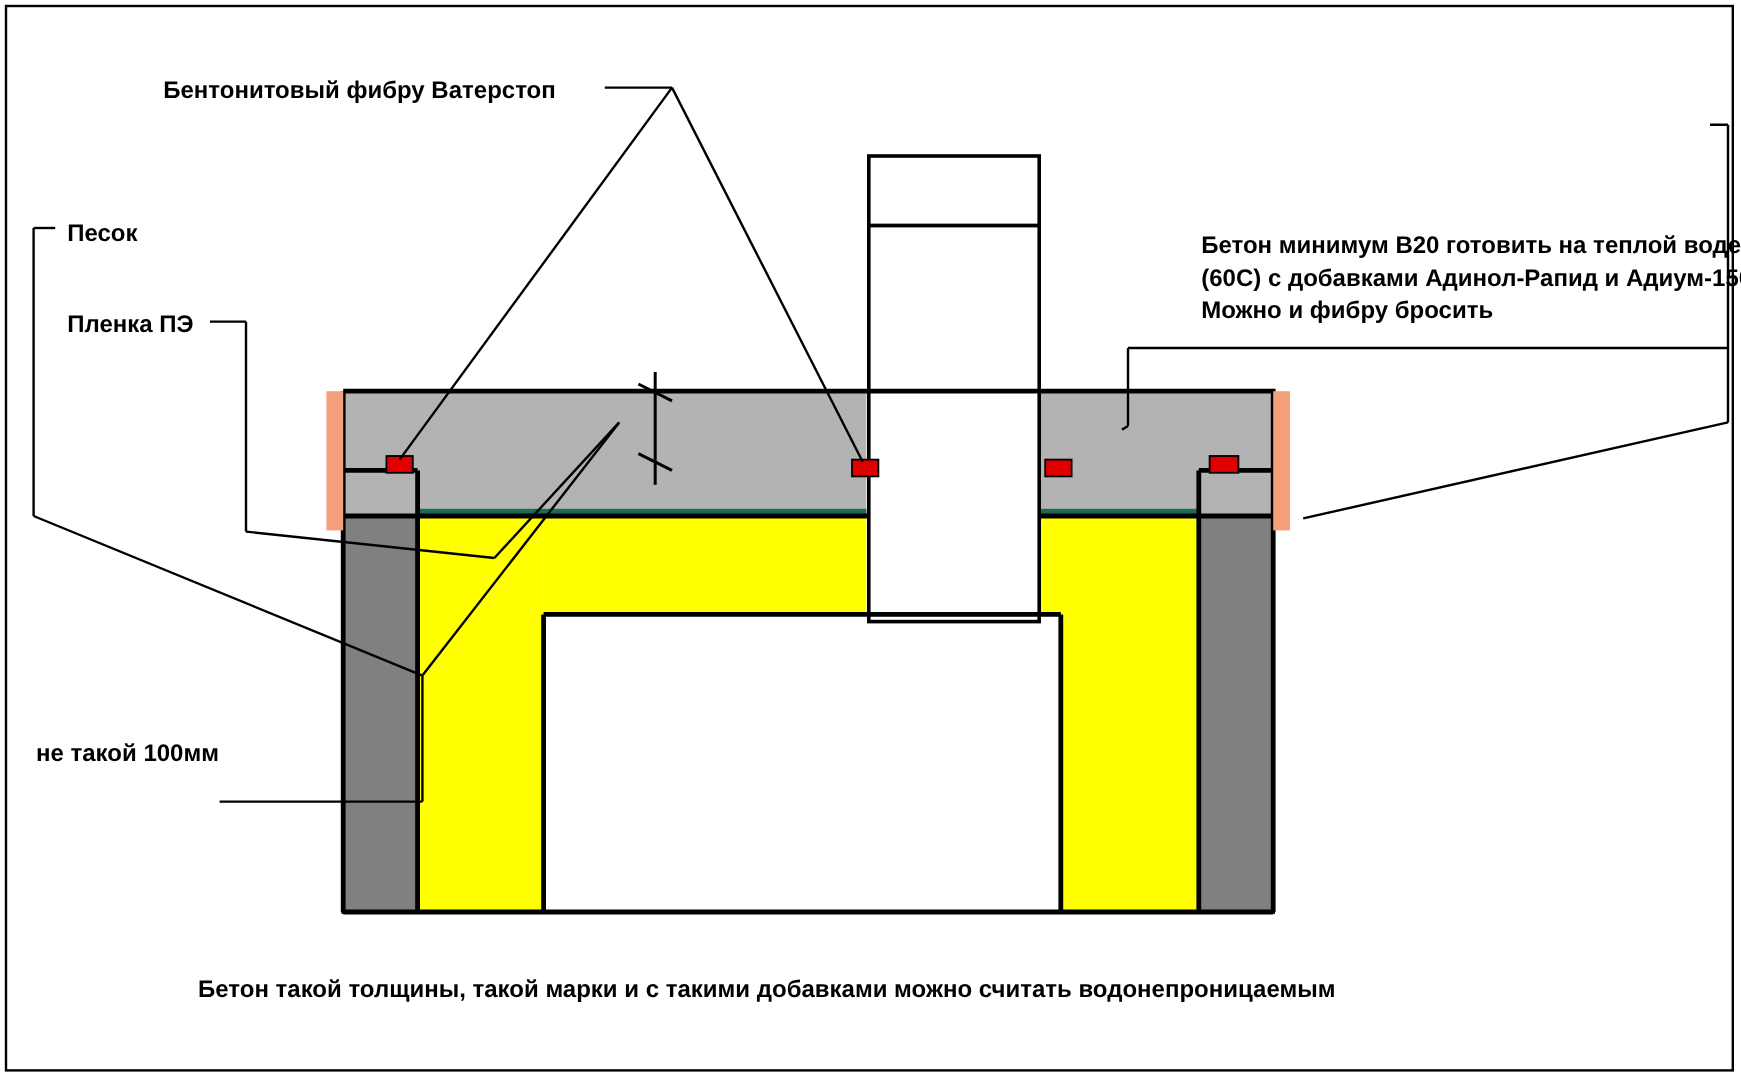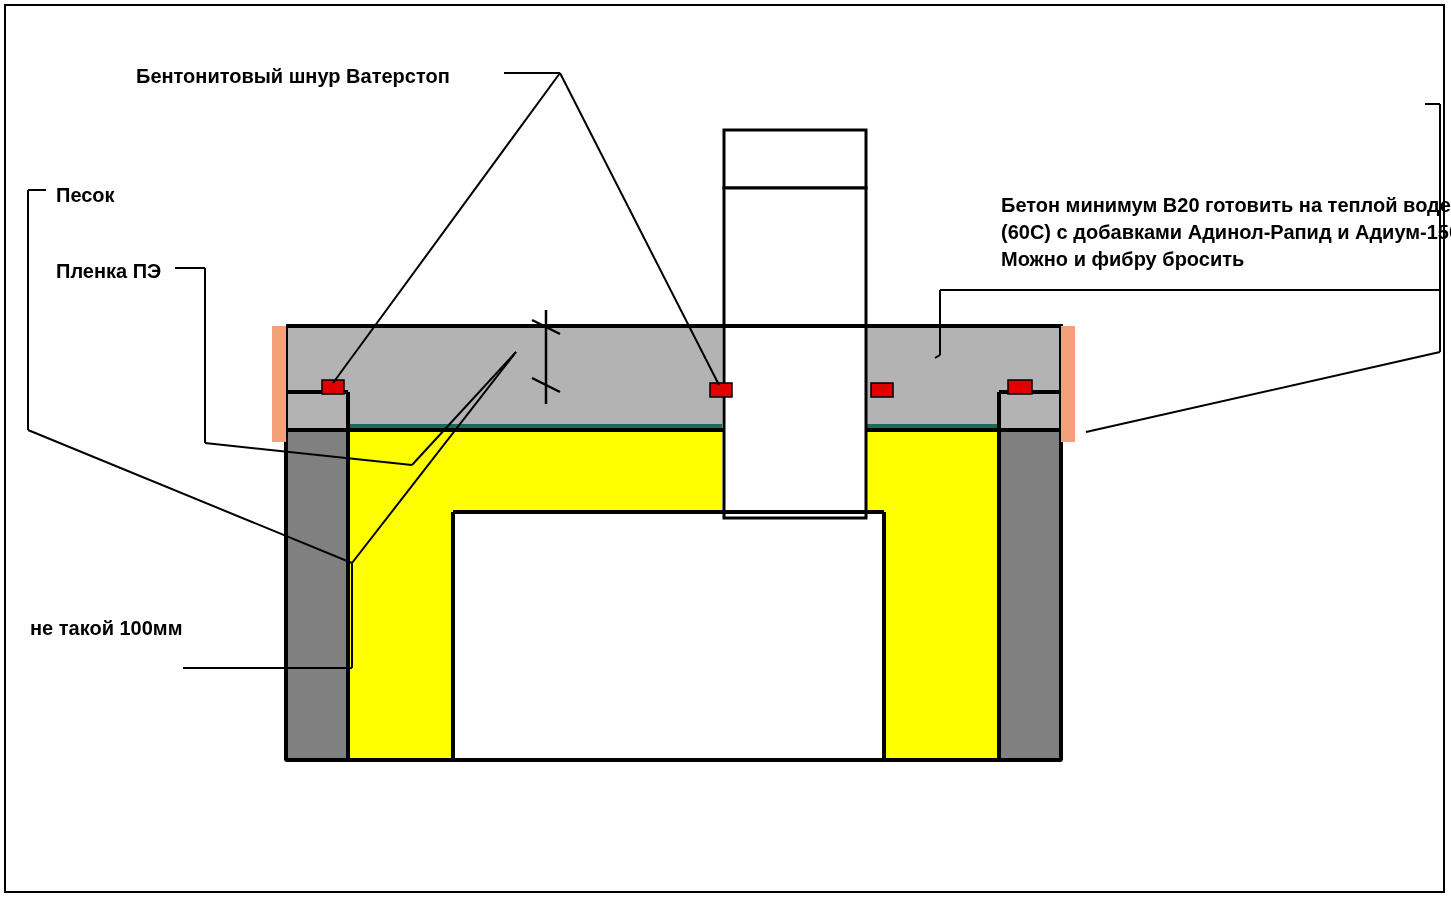--- a/index.html
+++ b/index.html
@@ -175,25 +175,26 @@
 
     <g stroke="#000000" stroke-width="2" fill="none">
       <path d="M1400 290 L1440 290"></path>
       <path d="M940 290 L940 355"></path>
       <path d="M940 355 L935 358"></path>
       <path d="M1400 290 L940 290"></path>
     </g>
 
   </svg>
 
-  <div class="lbl" id="lbl-bentonite">Бентонитовый шнур Ватерстоп</div>
+  <div class="lbl" id="lbl-bentonite">Бентонитовый фибру Ватерстоп</div>
 
   <div class="lbl" id="lbl-sand">Песок</div>
 
   <div class="lbl" id="lbl-film">Пленка ПЭ</div>
 
   <div class="lbl" id="lbl-min100">не такой 100мм</div>
 
 
   <div class="lbl multi" id="lbl-concrete">Бетон минимум B20 готовить на теплой воде (60С) с добавками Адинол-Рапид и Адиум-150. Можно и фибру бросить</div>
 
+  <div class="lbl" id="lbl-bottom">Бетон такой толщины, такой марки и с такими добавками можно считать водонепроницаемым</div>
 
 </div>
 
 </body></html>

